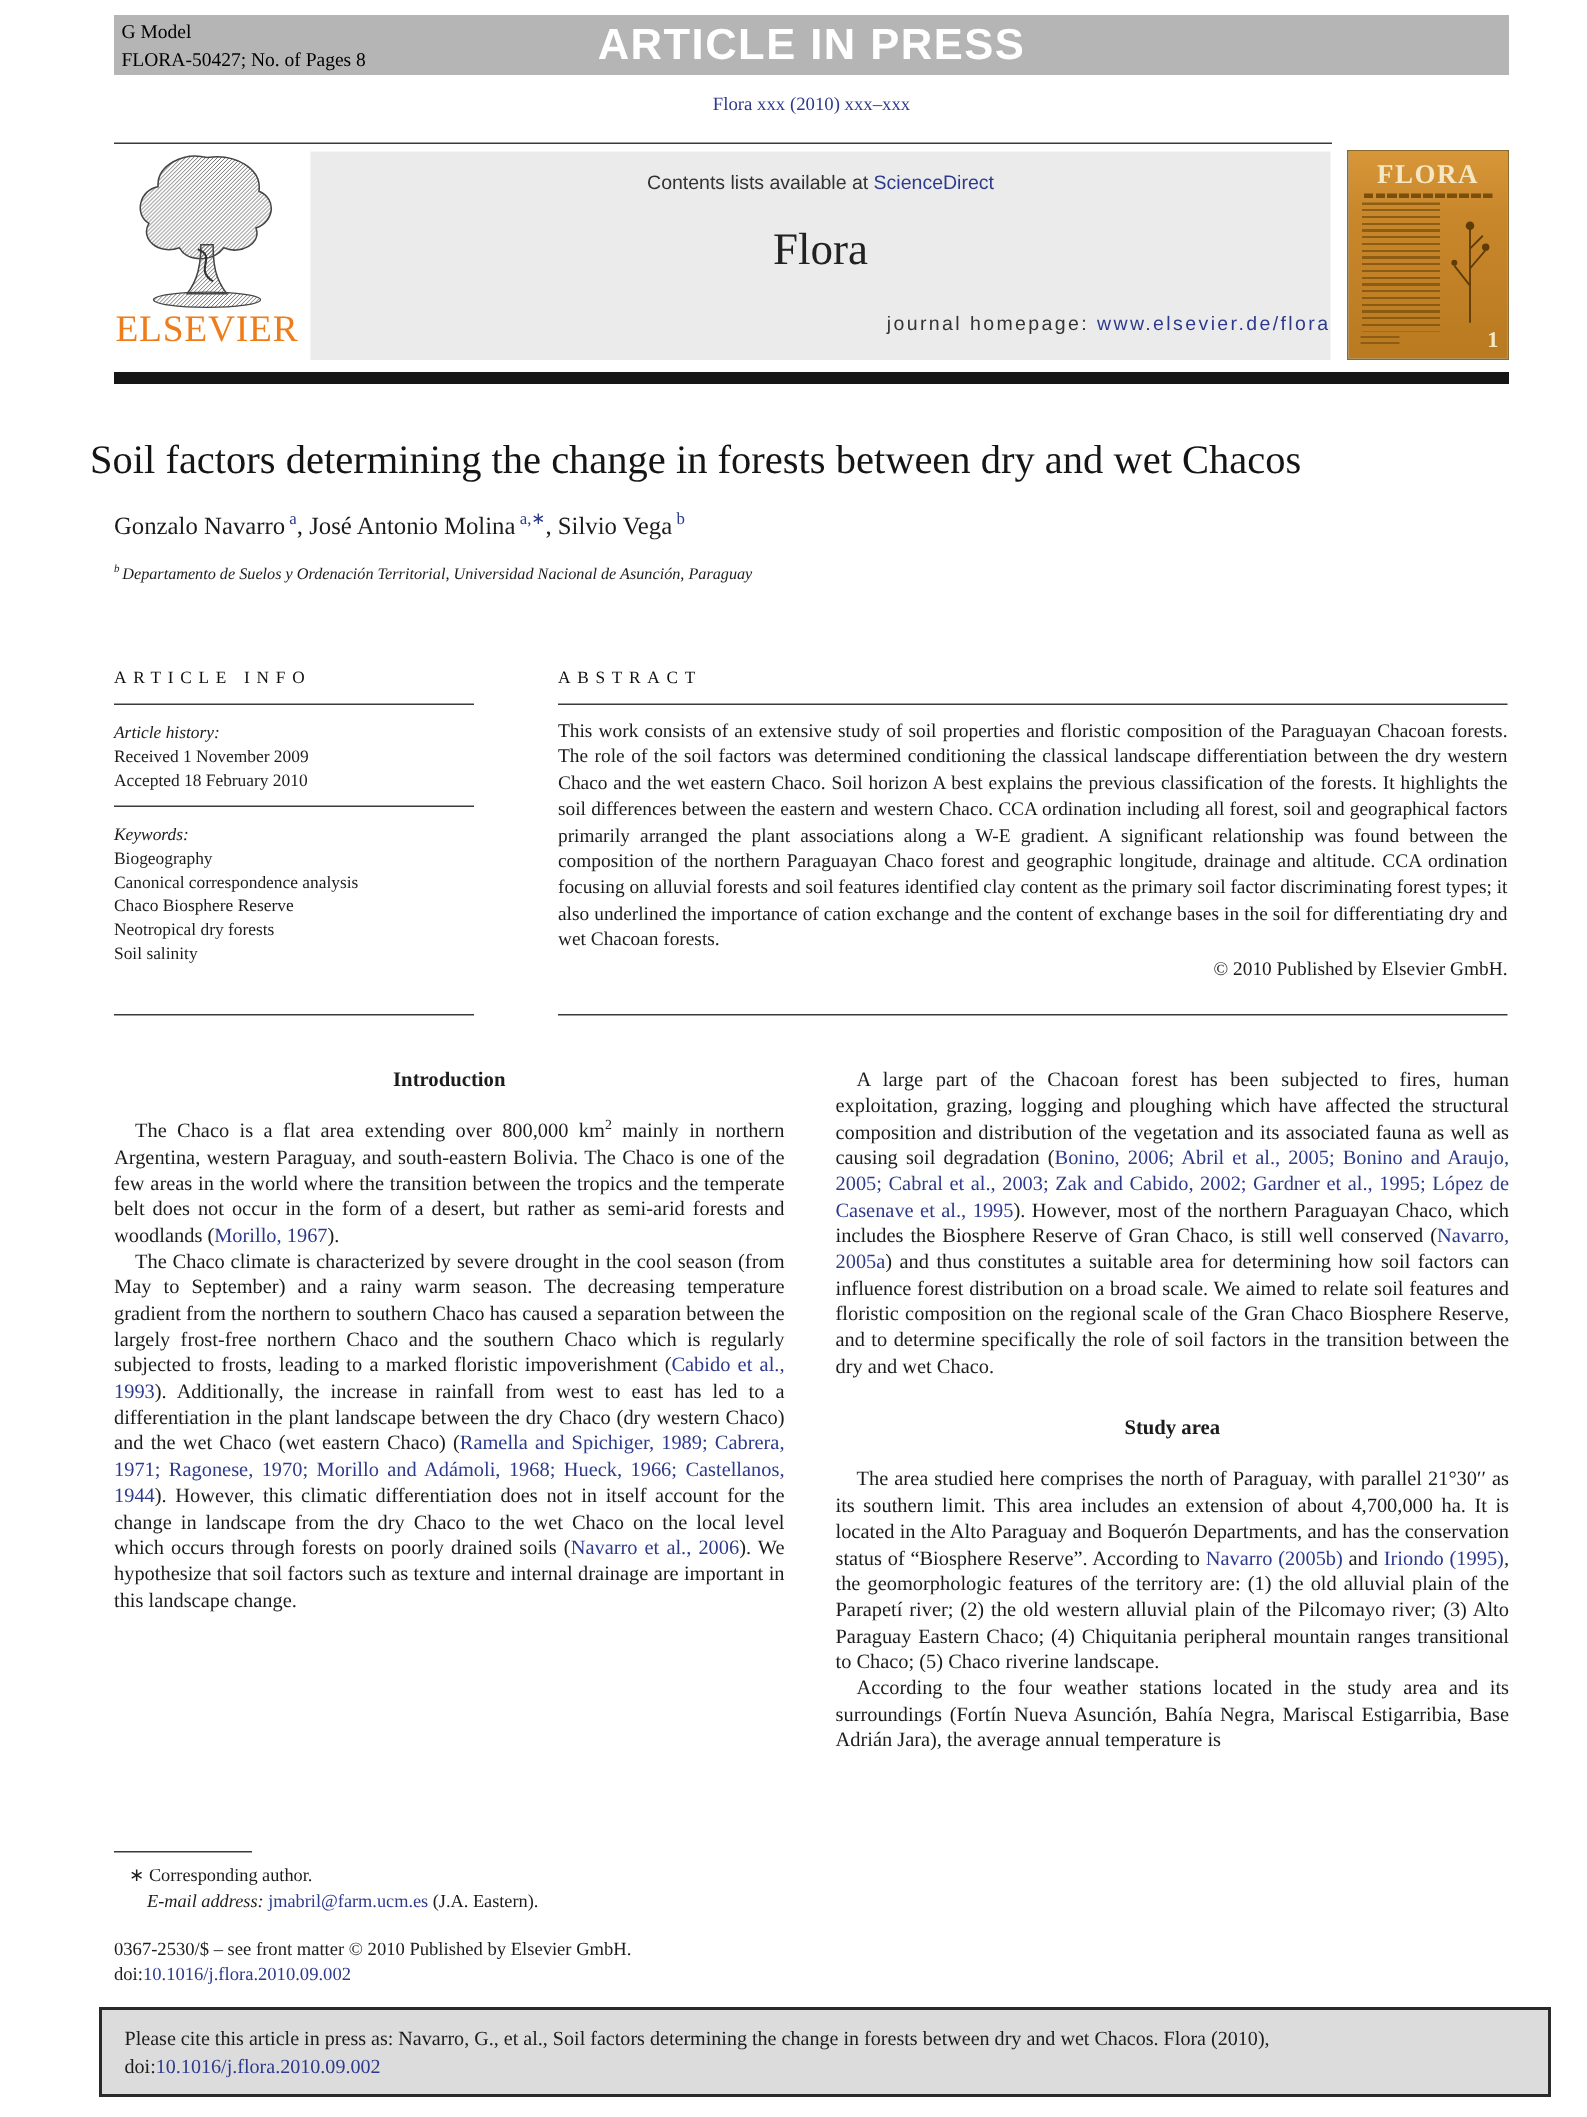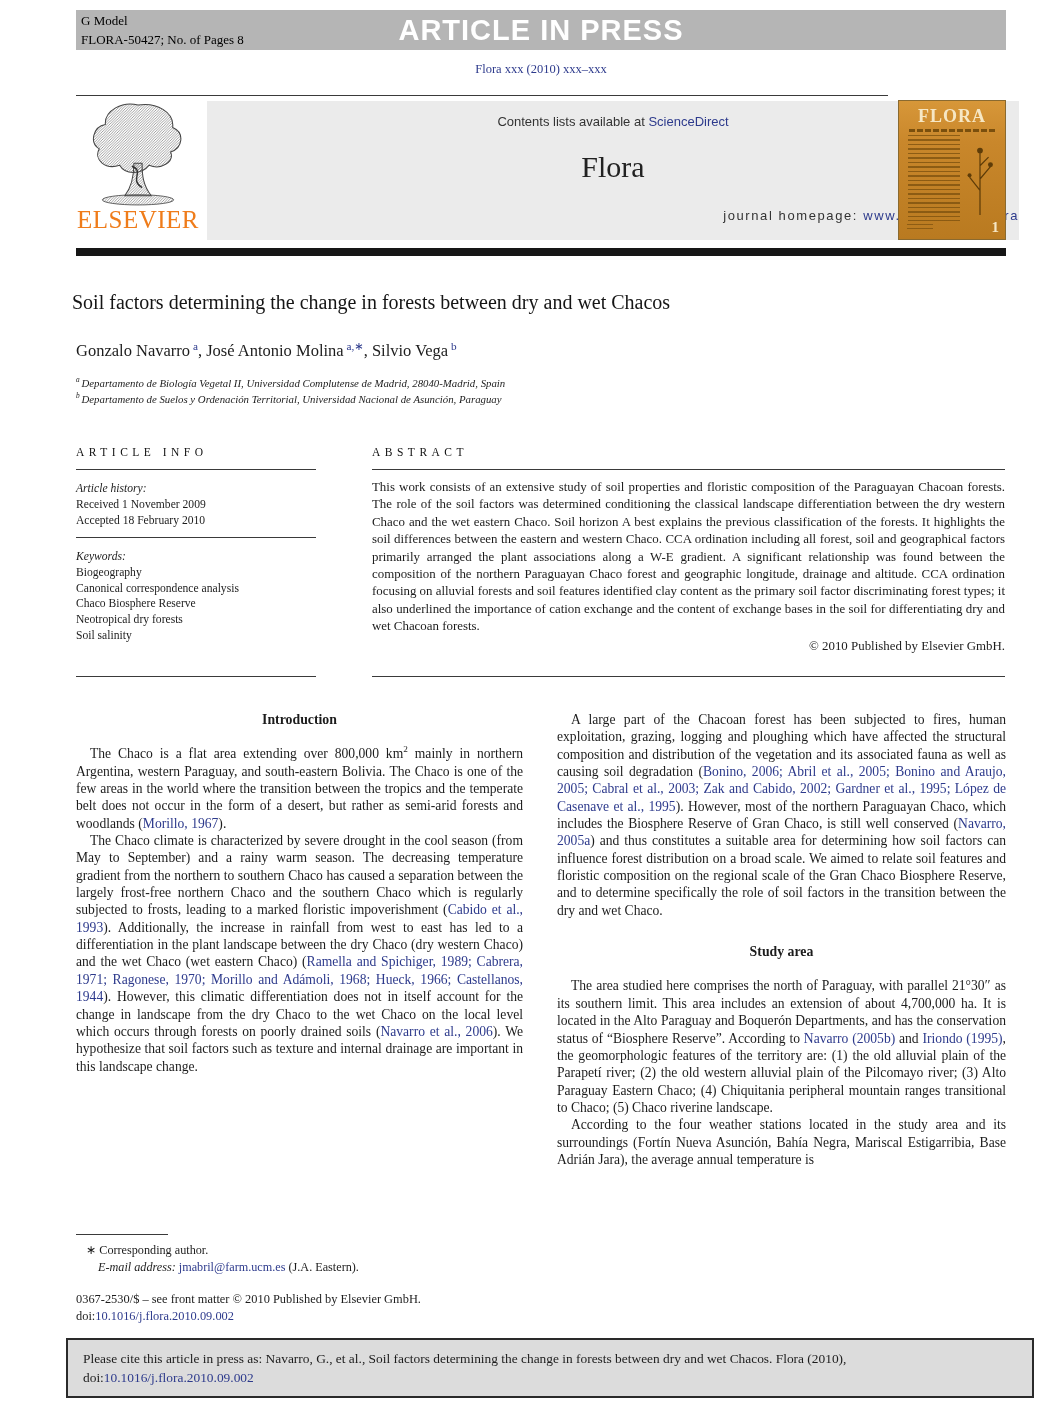--- a/index.html
+++ b/index.html
@@ -24,21 +24,21 @@
 
   .citeline{position:absolute; left:76px; top:62px; width:930px; text-align:center;
     font-size:12.5px; color:var(--link-navy);}
 
   .rule-top{position:absolute; left:76px; top:95px; width:812px; height:1px; background:#3a3a3a;}
 
   
   .logo{position:absolute; left:74px; top:102px; width:128px; height:138px; text-align:center;}
   .logo svg{display:block; margin:0 auto;}
   .elsevier-word{font-size:25px; letter-spacing:0.5px; color:var(--elsevier-orange); margin-top:-2px;}
-  .mastbox{position:absolute; left:207px; top:101px; width:812px; height:139px; background:var(--masthead-bg); text-align:center;}
+  .mastbox{position:absolute; left:207px; top:101px; width:680px; height:139px; background:var(--masthead-bg); text-align:center;}
   .contents-line{margin-top:13px; font-family:"Liberation Sans", sans-serif; font-size:13px; color:#333;}
   .journal-name{margin-top:21px; font-size:30px; color:#222;}
   .homepage-line{margin-top:24px; font-family:"Liberation Sans", sans-serif; font-size:13px; letter-spacing:1.6px; color:#333;text-align:right;}
 
   
   .cover{position:absolute; left:898px; top:100px; width:108px; height:140px;
     background:linear-gradient(180deg,#d79739 0%, var(--cover-orange) 30%, #b97a20 100%);
     border:1px solid #8a6a30; overflow:hidden;}
   .cover-title{margin-top:5px; text-align:center; font-size:18px; letter-spacing:1px; color:var(--cover-cream); font-weight:bold;}
   .cover-subline{margin:2px auto 0; width:86px; height:3px;
@@ -46,21 +46,21 @@
   .cover-list{position:absolute; left:9px; top:34px; width:52px; height:86px;
     background:repeating-linear-gradient(180deg, var(--cover-dark) 0 1.5px, transparent 1.5px 4.5px); opacity:.75;}
   .cover-plant{position:absolute; right:6px; top:36px;}
   .cover-issue{position:absolute; right:6px; bottom:3px; font-size:15px; color:var(--cover-cream); font-weight:bold;}
   .cover-bottomtext{position:absolute; left:8px; bottom:7px; width:26px; height:8px;
     background:repeating-linear-gradient(180deg, var(--cover-dark) 0 1.5px, transparent 1.5px 4px); opacity:.7;}
 
   .thickbar{position:absolute; left:76px; top:248px; width:930px; height:8px; background:var(--thick-bar);}
 
   
-  .art-title{position:absolute; left:72px; top:291px; width:920px; font-size:20px; font-weight:400; color:#151515;}
+  .art-title{position:absolute; left:60px; top:291px; width:920px; font-size:27px; font-weight:400; color:#151515;}
   .authors{position:absolute; left:76px; top:341px; width:920px; font-size:16.5px;}
   .affils{position:absolute; left:76px; top:375px; width:920px; font-size:10.8px; font-style:italic; line-height:16px;}
 
   
   .sec-heading{position:absolute; top:446px; font-size:11.5px; letter-spacing:4.5px; text-transform:uppercase; color:#111;}
   .h-info{left:76px;} .h-abs{left:372px;}
   .rule{position:absolute; height:1px; background:#3a3a3a;}
   .r-i1{left:76px; top:469px; width:240px;}
   .r-i2{left:76px; top:537px; width:240px;}
   .r-i3{left:76px; top:676px; width:240px;}
@@ -145,21 +145,20 @@
     </span>
     <div class="cover-bottomtext"></div>
     <div class="cover-issue">1</div>
   </div>
 
   <div class="thickbar"></div>
 
   <h1 class="art-title">Soil factors determining the change in forests between dry and wet Chacos</h1>
   <div class="authors"><span>Gonzalo Navarro</span><sup class="lnk"> a</sup><span>, José Antonio Molina</span><sup class="lnk"> a,∗</sup><span>, Silvio Vega</span><sup class="lnk"> b</sup></div>
   <div class="affils">
-    <div><sup>a </sup><span>Departamento de Biología Vegetal II, Universidad Complutense de Madrid, 28040-Madrid, Spain</span></div>
     <div><sup>b </sup><span>Departamento de Suelos y Ordenación Territorial, Universidad Nacional de Asunción, Paraguay</span></div>
   </div>
 
   <div class="sec-heading h-info">article info</div>
   <div class="sec-heading h-abs">abstract</div>
   <div class="rule r-i1"></div>
   <div class="rule r-i2"></div>
   <div class="rule r-i3"></div>
   <div class="rule r-a1"></div>
   <div class="rule r-a2"></div>

